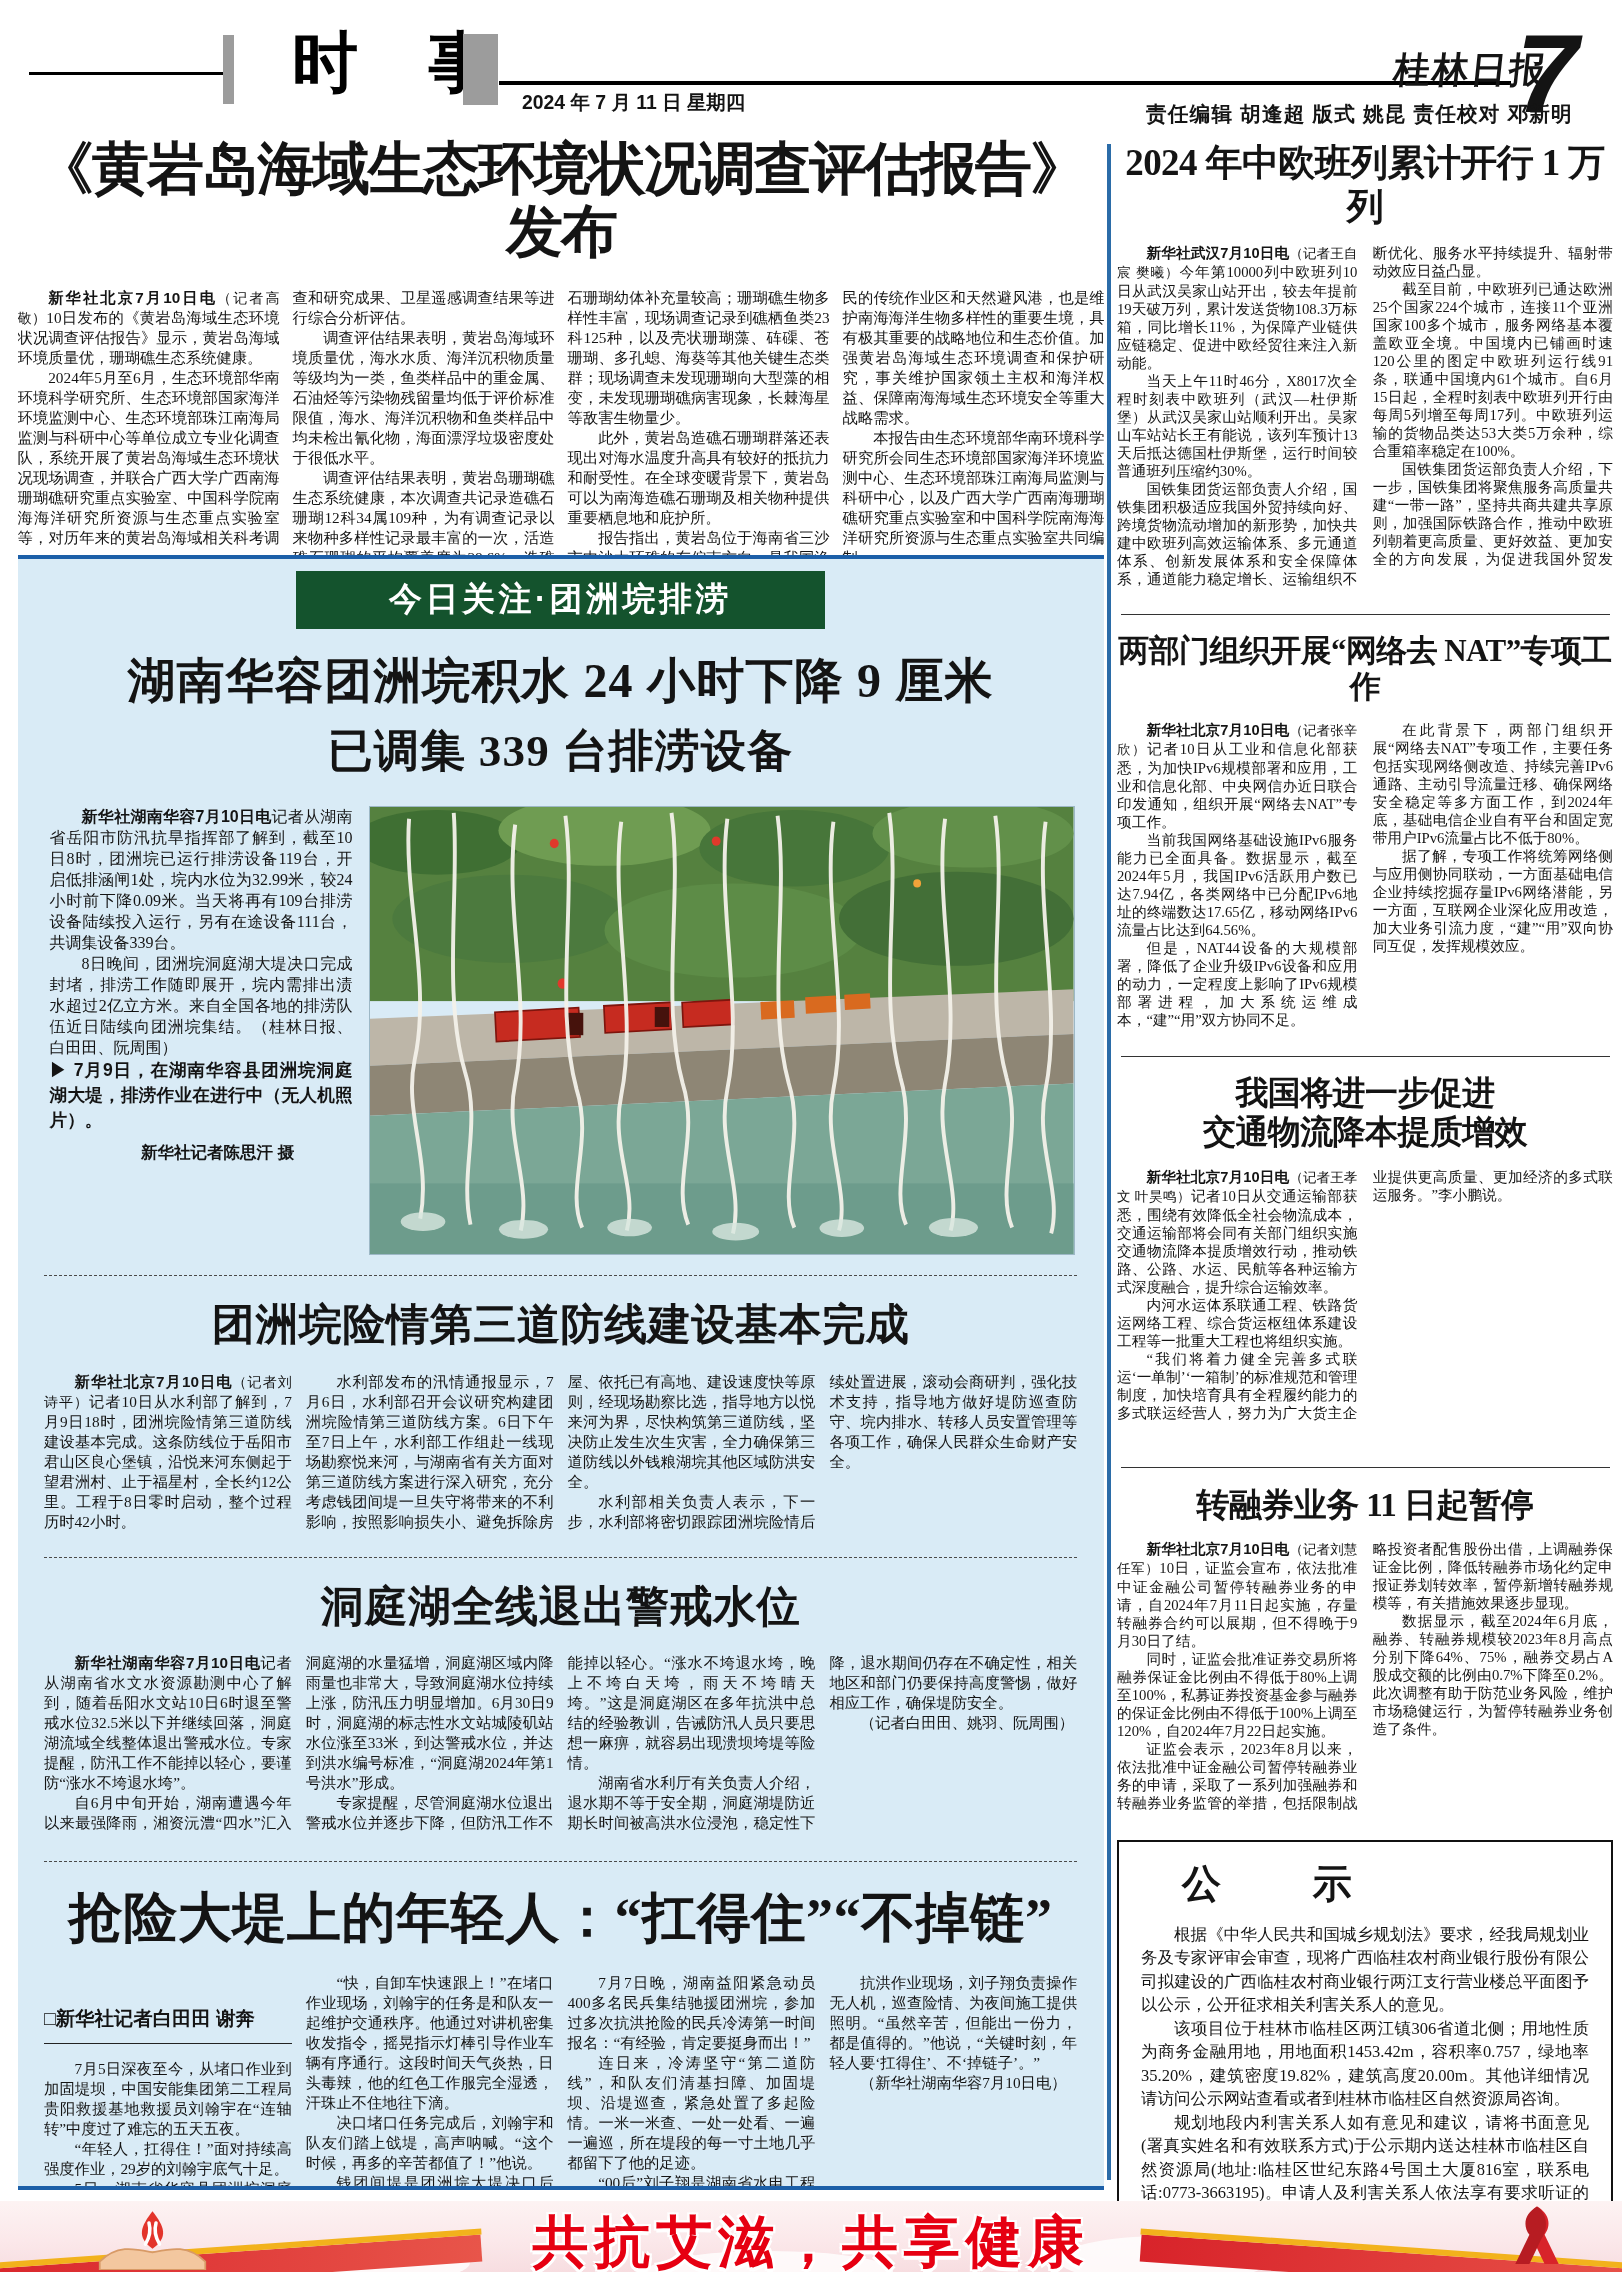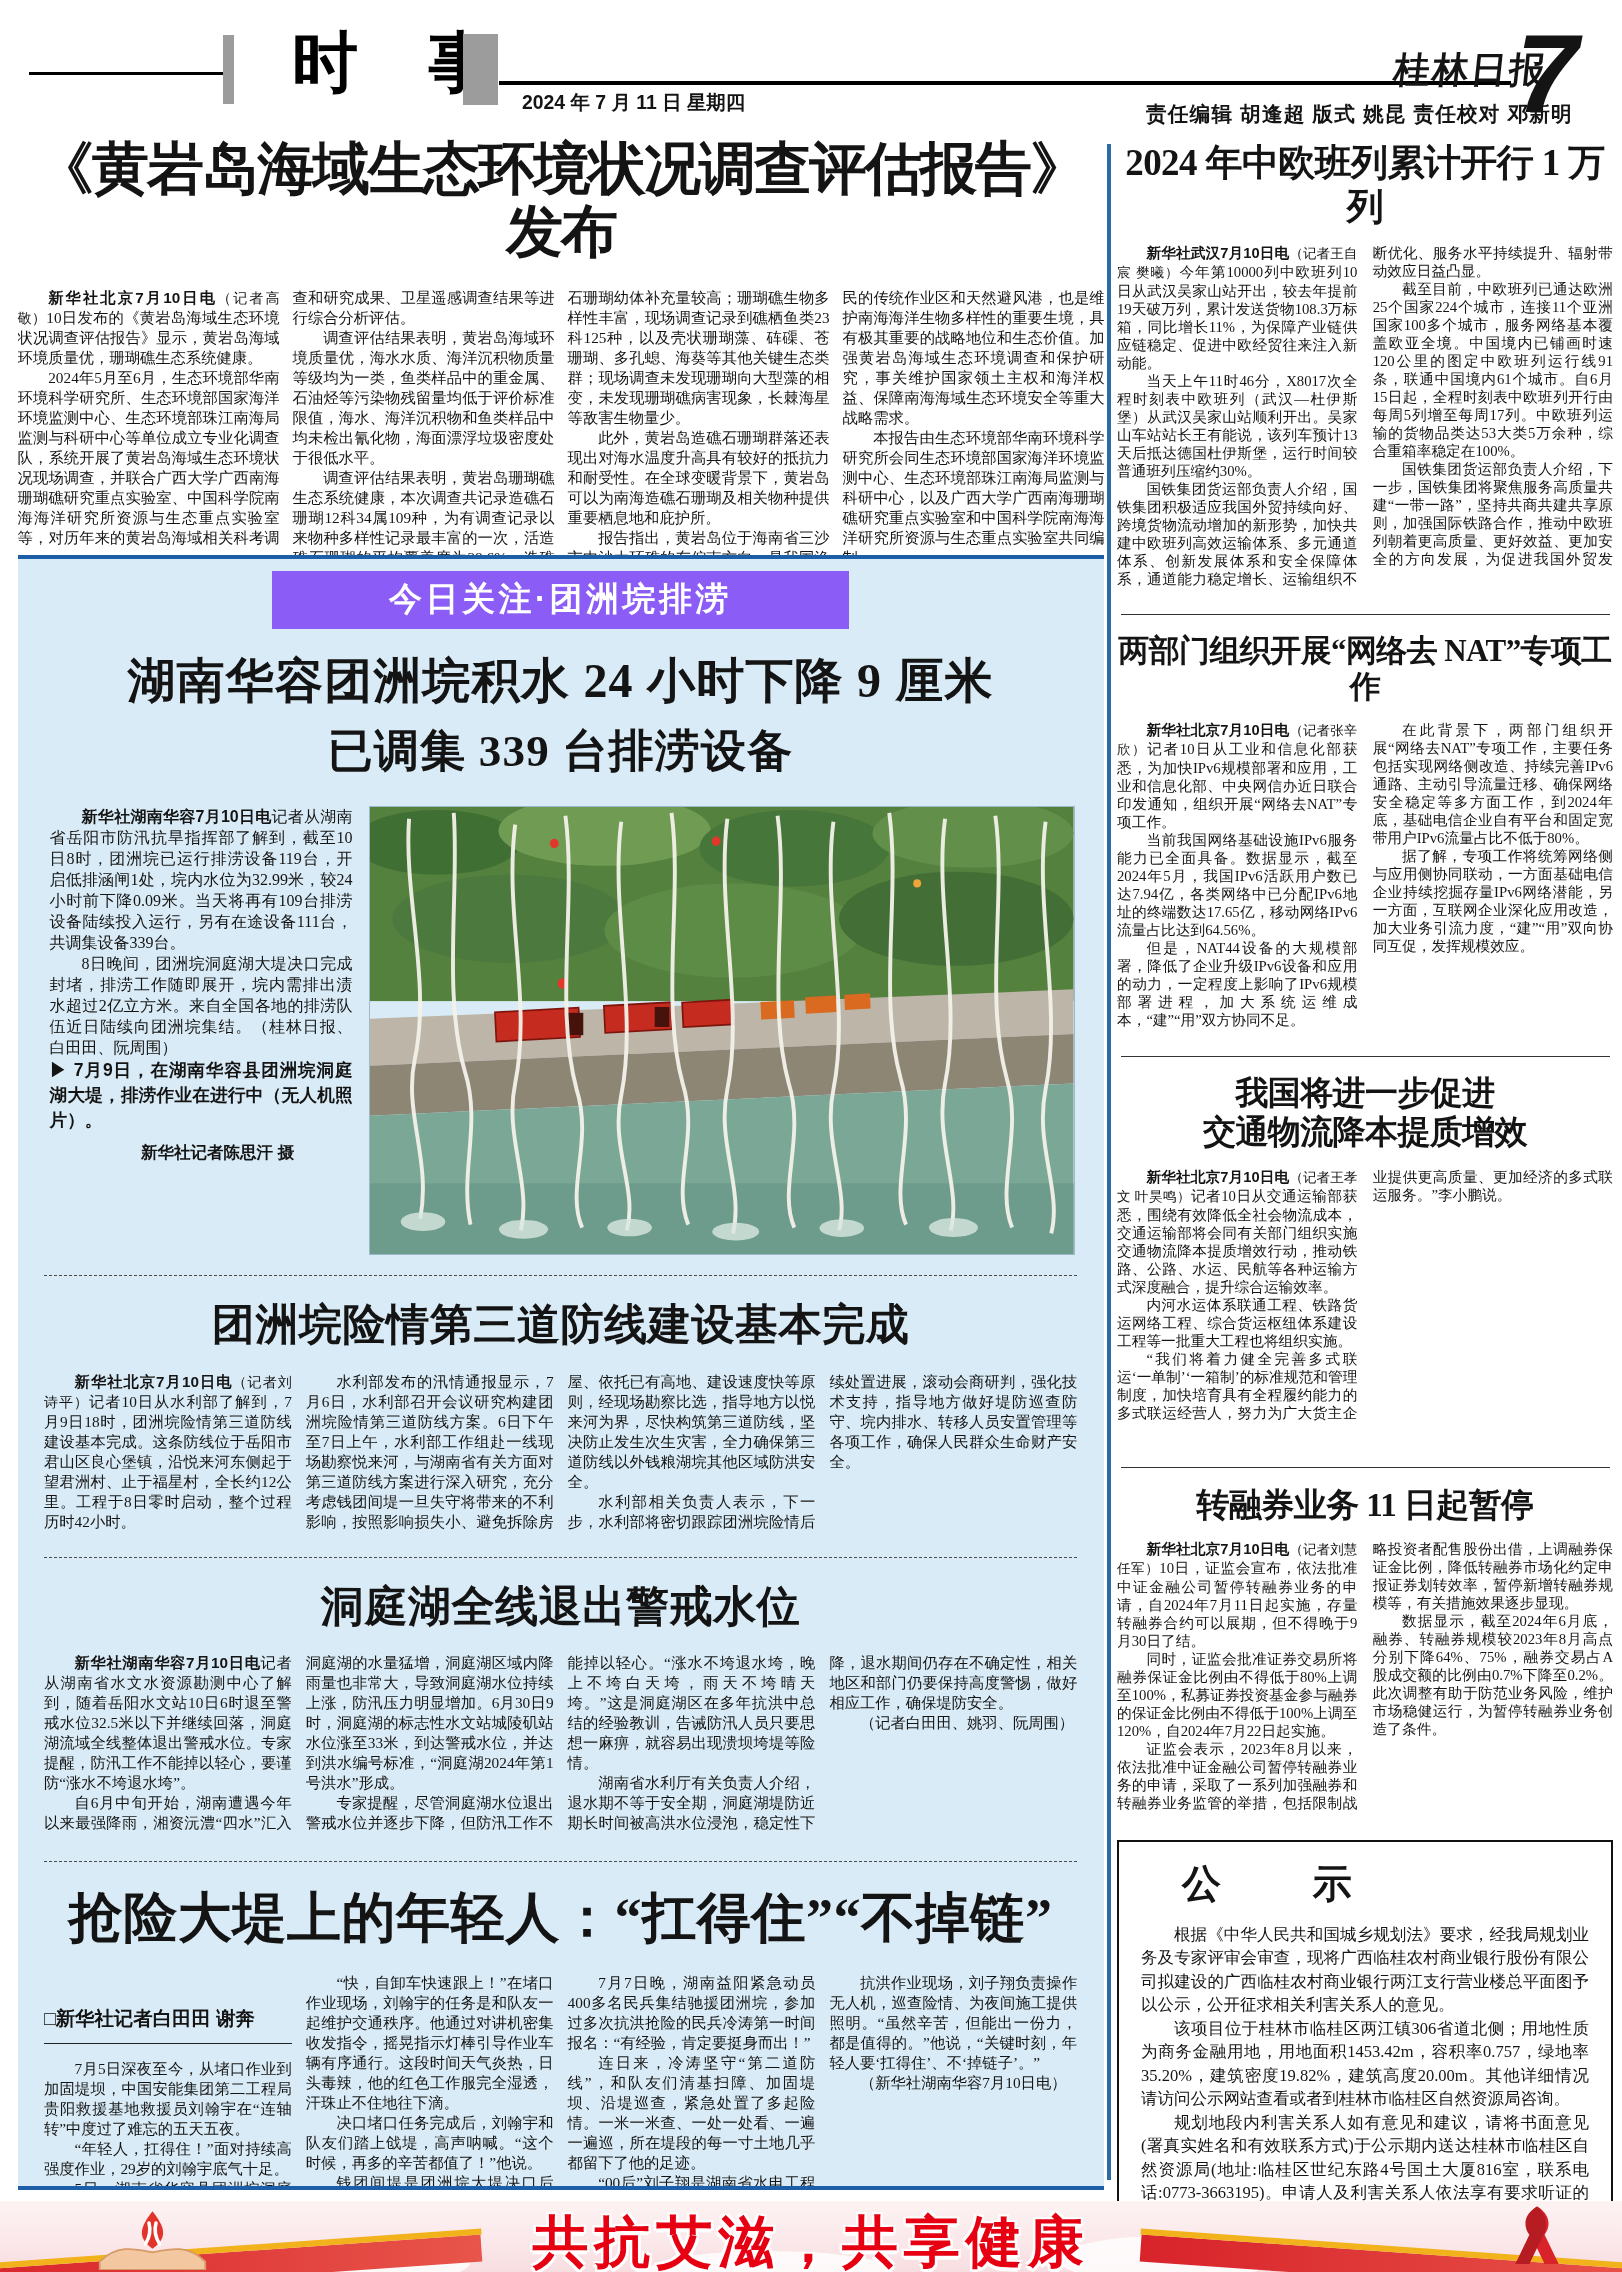--- a/index.html
+++ b/index.html
@@ -22,21 +22,21 @@
   
   .main-left{position:absolute;left:17.6px;top:138px;width:1087px;}
   .a-title{font-size:57px;font-weight:bold;text-align:center;letter-spacing:-1.8px;line-height:1.1;}
   .a-body{margin-top:25px;height:297px;column-count:4;column-gap:13px;column-fill:auto;
           font-size:15.3px;line-height:20px;overflow:hidden;}
   
   .v-divider{position:absolute;left:1107px;top:144px;width:3.5px;height:2036px;background:#2b6ca8;}
   
   .special{position:absolute;left:17.6px;top:555px;width:1086px;height:1627px;background:#d9ebf6;
            border-top:4.1px solid #1c5fa8;border-bottom:4.1px solid #1c5fa8;overflow:hidden;}
-  .kicker{margin:11.8px auto 0;width:577px;height:58px;background:#8b5cf6;color:#fff;
+  .kicker{margin:11.8px auto 0;width:529px;height:58px;background:#14532d;color:#fff;
           font-family:"Liberation Sans",sans-serif;font-weight:bold;font-size:33px;
           display:flex;align-items:center;justify-content:center;letter-spacing:3.5px;}
   .f-title1{margin-top:20px;text-align:center;font-size:48px;font-weight:bold;letter-spacing:1.2px;}
   .f-title2{margin-top:8.2px;text-align:center;font-size:45px;font-weight:bold;letter-spacing:1.2px;}
   .f-content{display:flex;margin:25px 29px 0 32px;gap:16.5px;}
   .f-text{width:303px;flex:none;font-size:16px;line-height:21px;}
   .f-caption{font-family:"Liberation Sans",sans-serif;font-weight:bold;font-size:17.6px;line-height:25px;text-align:justify;}
   .f-credit{margin-top:9.4px;font-family:"Liberation Sans",sans-serif;font-weight:bold;font-size:16.5px;text-align:center;text-indent:2em;}
   .f-photo{flex:1;height:447px;border:0.6px solid #9db8c6;}
   .f-photo svg{width:100%;height:100%;display:block;}

